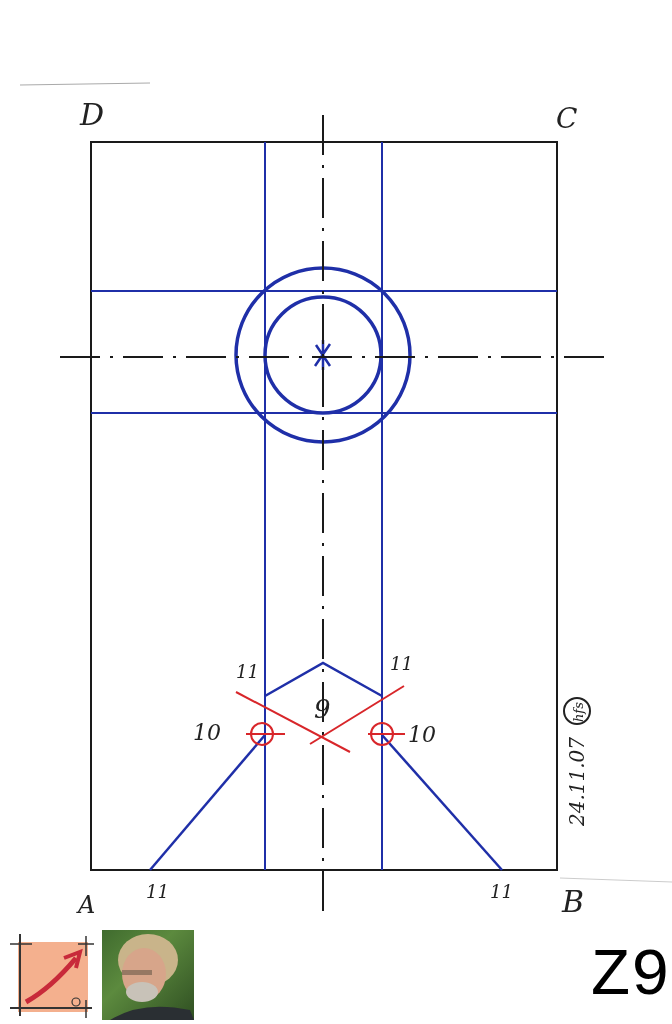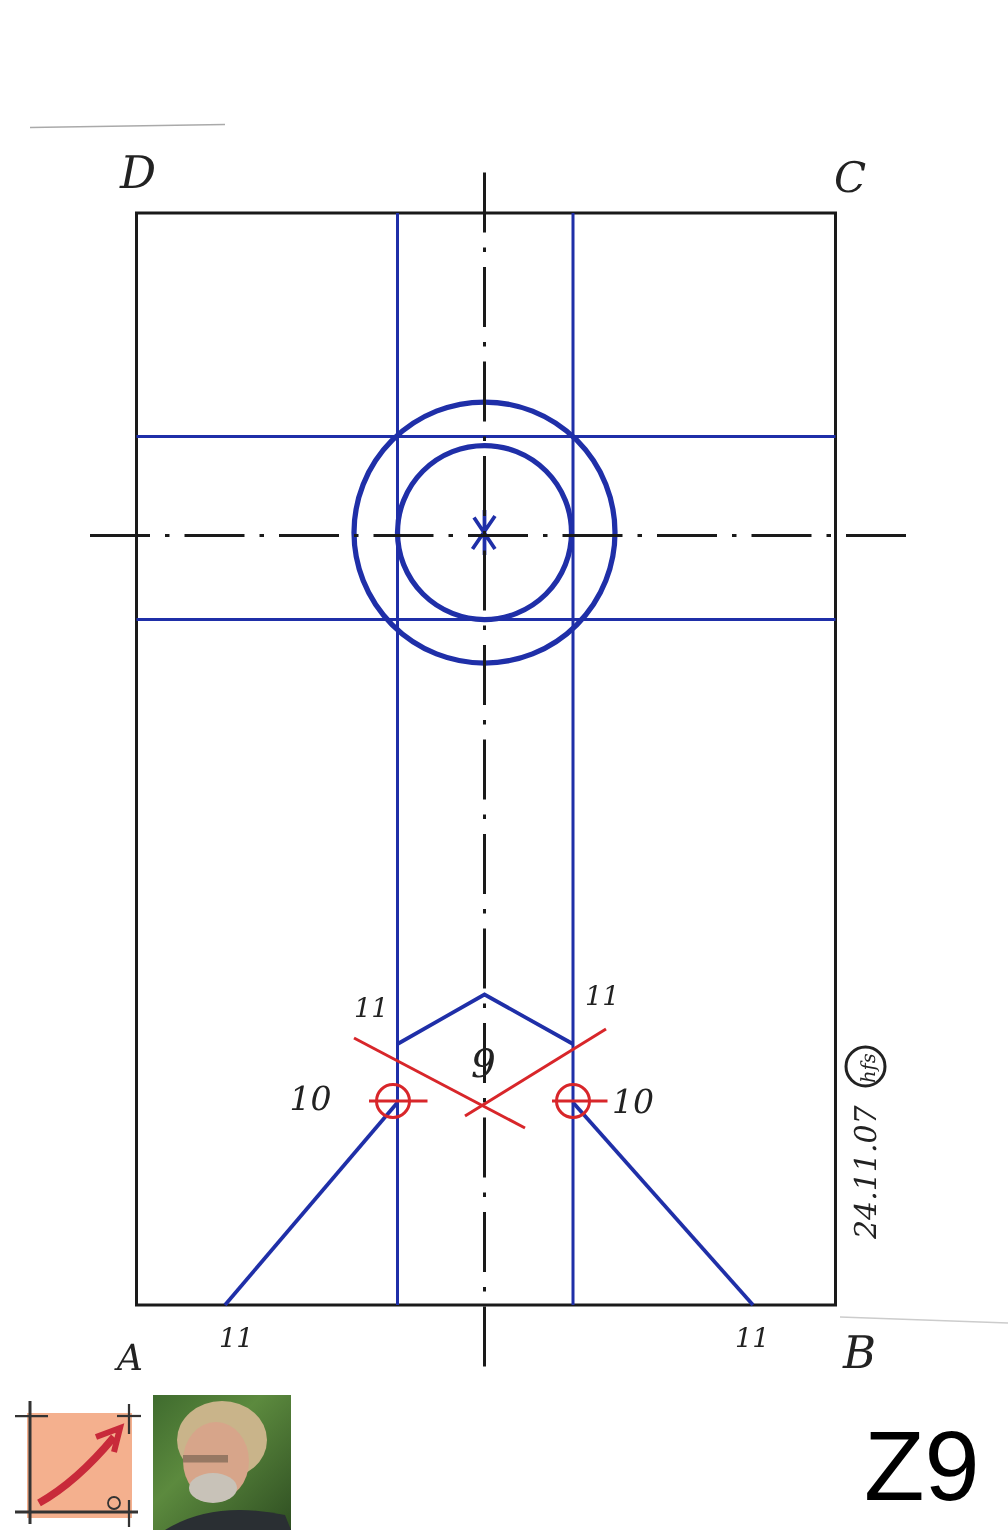--- a/index.html
+++ b/index.html
@@ -2,21 +2,21 @@
 <html><head>
 <meta charset="utf-8">
 <style>
   html, body { margin: 0; padding: 0; background: #ffffff; }
   body { width: 672px; height: 1024px; position: relative; overflow: hidden; font-family: "DejaVu Sans", sans-serif; }
   #sketch { position: absolute; left: 0; top: 0; }
   .hand { font-family: "DejaVu Serif", serif; font-style: italic; fill: #222; }
   .thumb { position: absolute; top: 930px; height: 90px; overflow: hidden; }
   #thumb-logo { left: 6px; width: 90px; background: #fff; }
   #thumb-photo { left: 102px; width: 92px; background: linear-gradient(135deg,#3f6b2e 0%,#5c8a3e 40%,#2f4f22 100%); }
-  .zlabel { position: absolute; right: 19px; top: 944px; font-family: Liberation Sans, sans-serif; font-size: 66px; color: #000; line-height: 1; }
+  .zlabel { position: absolute; right: 2px; top: 944px; font-family: Liberation Mono, monospace; font-size: 66px; color: #000; line-height: 1; }
 </style>
 </head>
 <body>
 
 <svg id="sketch" width="672" height="1024" viewBox="0 0 672 1024" xmlns="http://www.w3.org/2000/svg">
 
   <line x1="20" y1="85" x2="150" y2="83" stroke="#aaa" stroke-width="1"></line>
   <line x1="560" y1="878" x2="672" y2="882" stroke="#ccc" stroke-width="1"></line>
 
   <rect x="91" y="142" width="466" height="728" fill="none" stroke="#1a1a1a" stroke-width="2"></rect>

